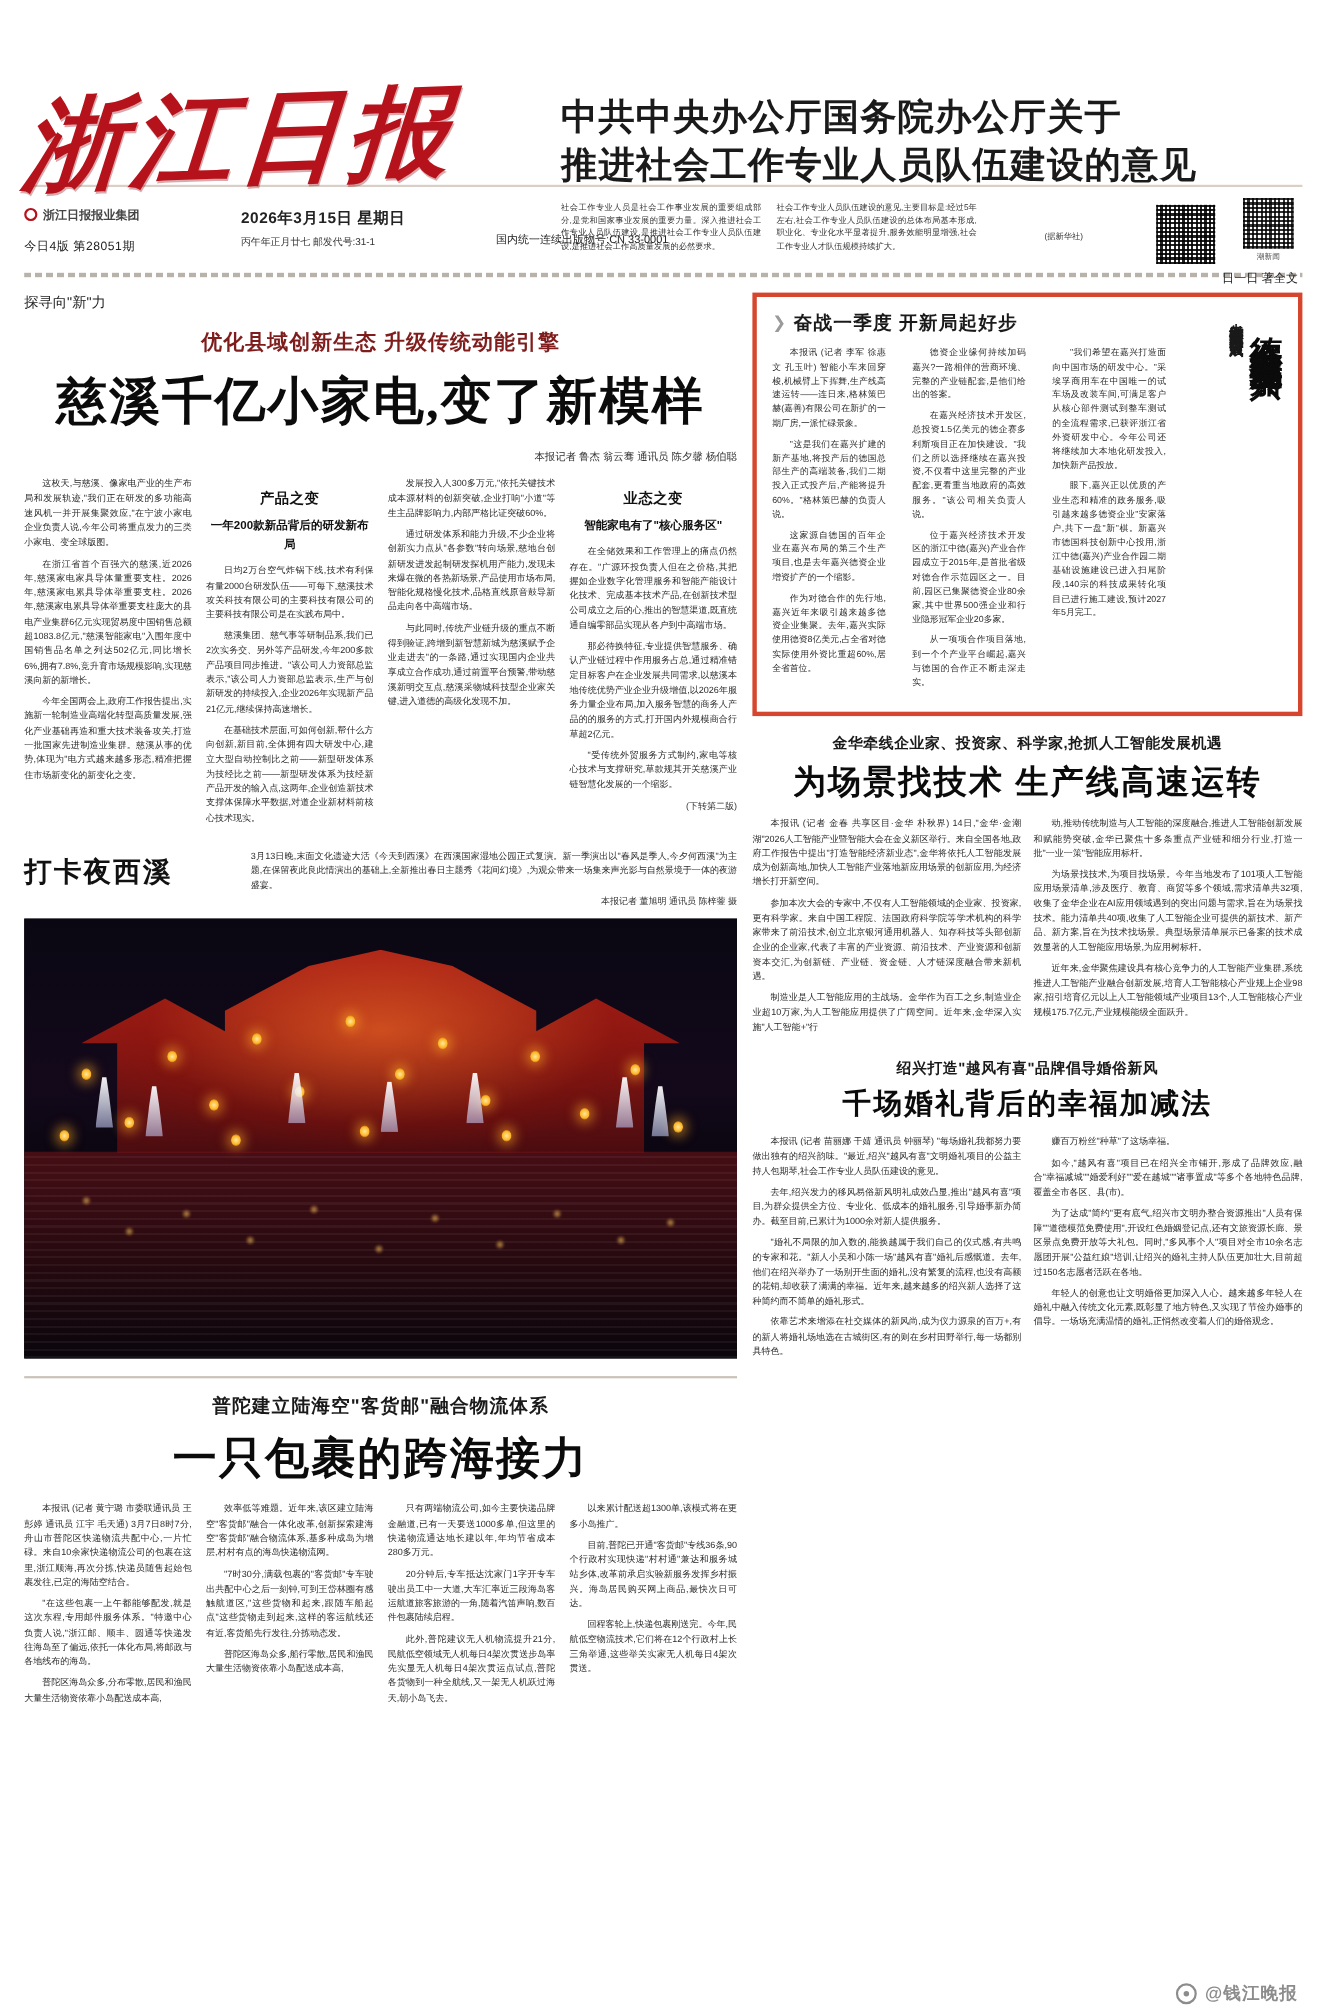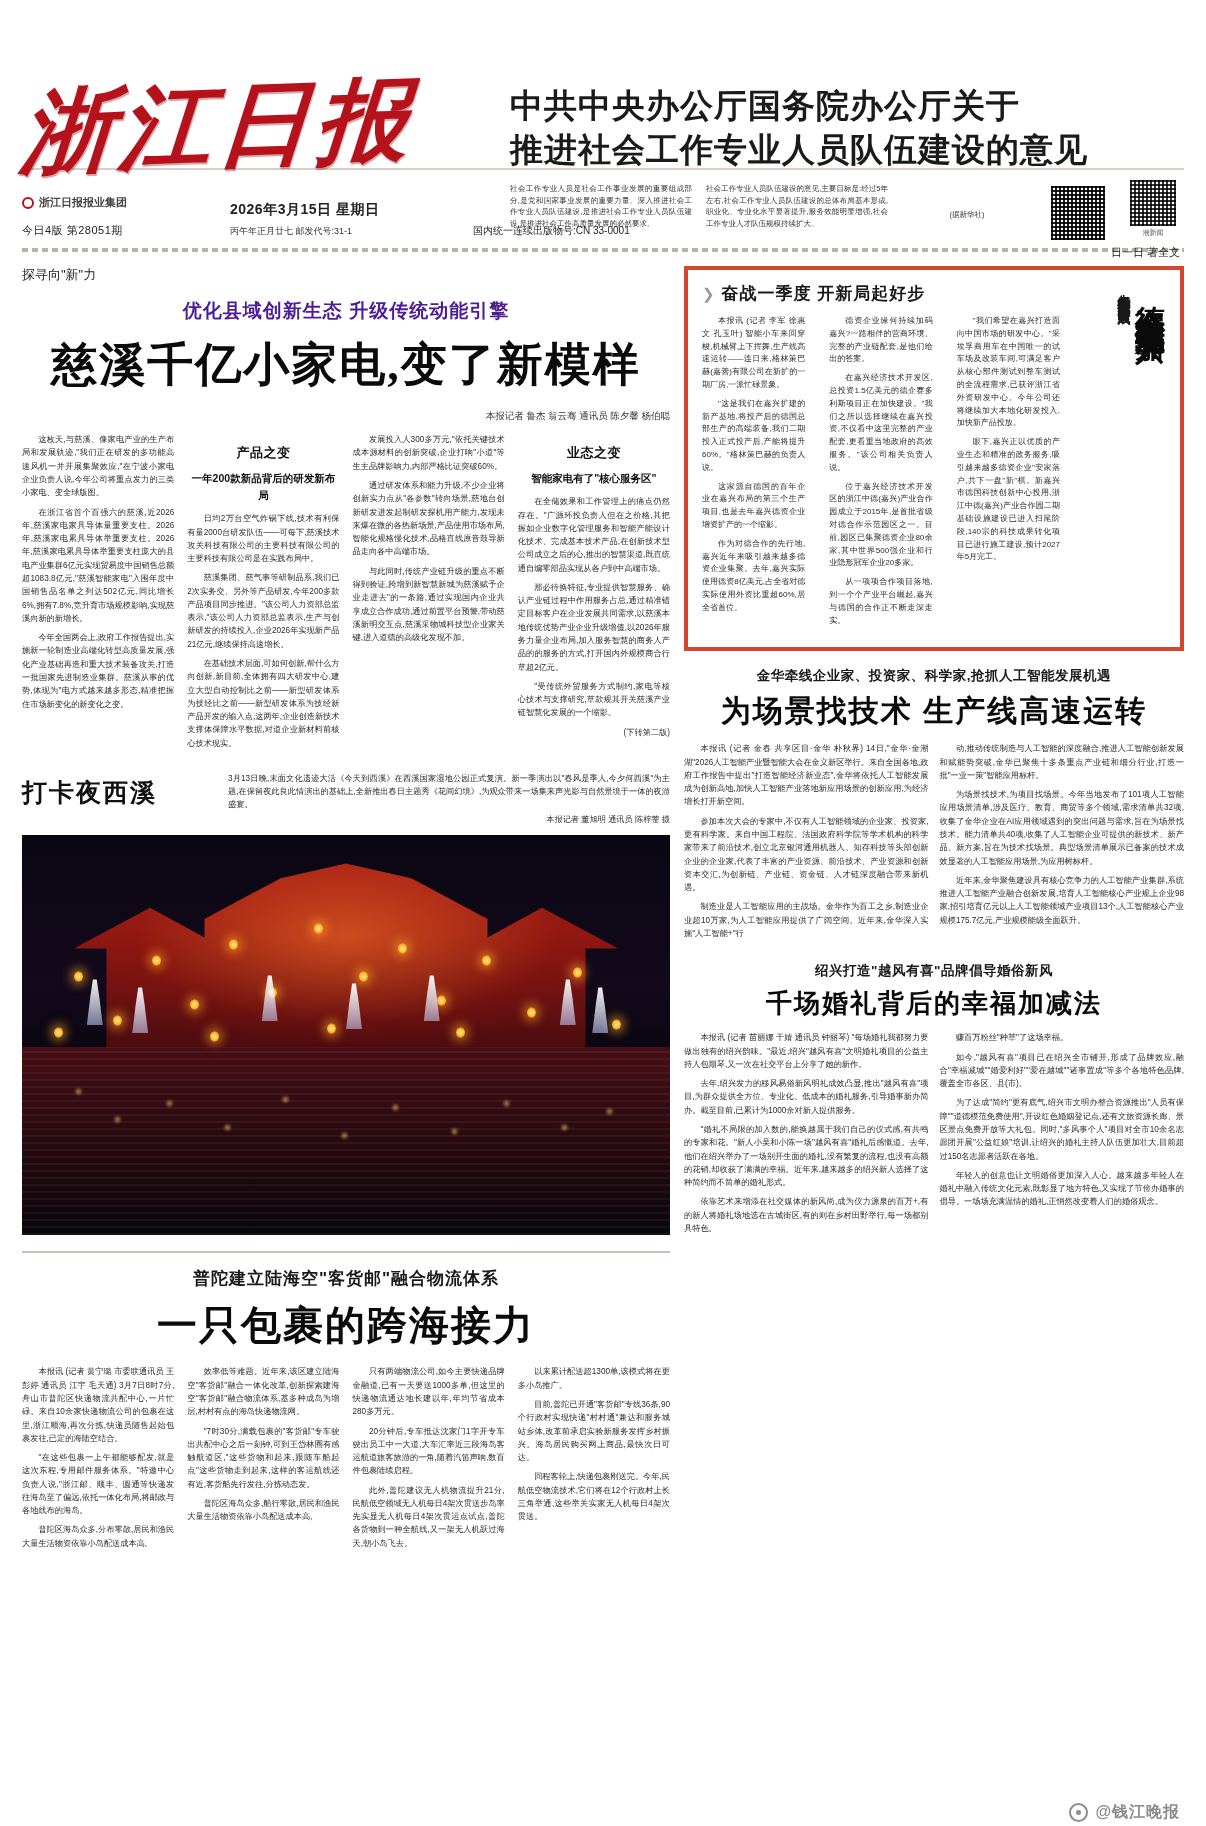--- a/index.html
+++ b/index.html
@@ -45,21 +45,21 @@
     background:
       repeating-linear-gradient(0deg,#222 0 2px,#fff 2px 4px),
       repeating-linear-gradient(90deg,#222 0 2px,#fff 2px 4px);
     background-blend-mode:multiply;
     border:1px solid #fff;
   }
   .head-sign{font-size:11px;color:#222;text-align:right;padding-right:4px;margin-top:4px;white-space:nowrap;}
 
   
   .rule-thin{height:2px;background:#d9cfc6;margin:8px 0 0 0;}
-  .infobar{display:flex;align-items:flex-end;padding:10px 0 6px 0;gap:33px;font-size:10px;color:#222;}
+  .infobar{display:flex;align-items:center;padding:10px 0 6px 0;gap:22px;font-size:10px;color:#222;}
   .info-brand{width:175px;flex:0 0 175px;}
   .brand-row{display:flex;align-items:center;gap:5px;font-size:11px;font-weight:700;color:#444;}
   .brand-mark{width:12px;height:12px;border-radius:50%;border:2.5px solid #b5121b;box-sizing:border-box;}
   .brand-issue{margin-top:13px;font-size:11px;color:#222;letter-spacing:.5px;}
   .info-date{width:210px;flex:0 0 210px;}
   .date-main{font-size:14px;font-weight:700;letter-spacing:.5px;}
   .date-lunar{font-size:9px;color:#333;margin-top:6px;line-height:1.5;}
   .info-issn{flex:1;padding-top:18px;font-size:10px;color:#222;}
   .info-qr{width:62px;flex:0 0 62px;text-align:center;}
   .qr-small{
@@ -77,21 +77,21 @@
     margin:4px 0 14px 0;
   }
 
   
   .body-grid{display:flex;gap:14px;height:1430px;}
   .col-left{width:648px;flex:0 0 648px;}
   .col-right{width:496px;flex:1;}
 
   
   .kicker-small{font-size:13px;color:#222;margin-bottom:14px;}
-  .shoulder{font-size:19px;font-weight:700;text-align:center;letter-spacing:1px;color:#4c1d95;}
+  .shoulder{font-size:19px;font-weight:700;text-align:center;letter-spacing:1px;color:#7f1d1d;}
   .lead-head{
     font-size:46px;font-weight:700;text-align:center;letter-spacing:2px;
     margin:10px 0 12px 0;color:#0b0b0b;
     font-family:Liberation Serif, serif;
   }
   .byline{font-size:9.5px;text-align:right;color:#333;line-height:1.6;margin-bottom:10px;}
 
   .fourcol{display:flex;gap:13px;}
   .tcol{flex:1;font-size:8.2px;line-height:1.62;text-align:justify;color:#2b2b2b;}
   .tcol p{margin:0 0 6px 0;text-indent:2em;}
@@ -422,21 +422,21 @@
             <p>近年来,金华聚焦建设具有核心竞争力的人工智能产业集群,系统推进人工智能产业融合创新发展,培育人工智能核心产业规上企业98家,招引培育亿元以上人工智能领域产业项目13个,人工智能核心产业规模175.7亿元,产业规模能级全面跃升。</p>
           </div>
         </div>
       </div>
 
       <div class="r-sec">
         <div class="r-shoulder">绍兴打造"越风有喜"品牌倡导婚俗新风</div>
         <div class="r-head r-head-sm">千场婚礼背后的幸福加减法</div>
         <div class="r-top">
           <div class="rcol">
-            <p>本报讯 (记者 苗丽娜 干婧 通讯员 钟丽琴) "每场婚礼我都努力要做出独有的绍兴韵味。"最近,绍兴"越风有喜"文明婚礼项目的公益主持人包期琴,又一次在社交平台上分享了她的新作。</p>
+            <p>本报讯 (记者 苗丽娜 干婧 通讯员 钟丽琴) "每场婚礼我都努力要做出独有的绍兴韵味。"最近,绍兴"越风有喜"文明婚礼项目的公益主持人包期琴,社会工作专业人员队伍建设的意见。</p>
             <p>去年,绍兴发力的移风易俗新风明礼成效凸显,推出"越风有喜"项目,为群众提供全方位、专业化、低成本的婚礼服务,引导婚事新办简办。截至目前,已累计为1000余对新人提供服务。</p>
             <p>"婚礼不局限的加入数的,能换越属于我们自己的仪式感,有共鸣的专家和花。"新人小吴和小陈一场"越风有喜"婚礼后感慨道。去年,他们在绍兴举办了一场别开生面的婚礼,没有繁复的流程,也没有高额的花销,却收获了满满的幸福。近年来,越来越多的绍兴新人选择了这种简约而不简单的婚礼形式。</p>
             <p>依靠艺术来增添在社交媒体的新风尚,成为仪力源泉的百万+,有的新人将婚礼场地选在古城街区,有的则在乡村田野举行,每一场都别具特色。</p>
           </div>
           <div class="rcol">
             <p>赚百万粉丝"种草"了这场幸福。</p>
             <p>如今,"越风有喜"项目已在绍兴全市铺开,形成了品牌效应,融合"幸福减城""婚爱利好""爱在越城""诸事置成"等多个各地特色品牌,覆盖全市各区、县(市)。</p>
             <p>为了达成"简约"更有底气,绍兴市文明办整合资源推出"人员有保障""道德模范免费使用",开设红色婚姻登记点,还有文旅资源长廊、景区景点免费开放等大礼包。同时,"多风事个人"项目对全市10余名志愿团开展"公益红娘"培训,让绍兴的婚礼主持人队伍更加壮大,目前超过150名志愿者活跃在各地。</p>
             <p>年轻人的创意也让文明婚俗更加深入人心。越来越多年轻人在婚礼中融入传统文化元素,既彰显了地方特色,又实现了节俭办婚事的倡导。一场场充满温情的婚礼,正悄然改变着人们的婚俗观念。</p>
           </div>

